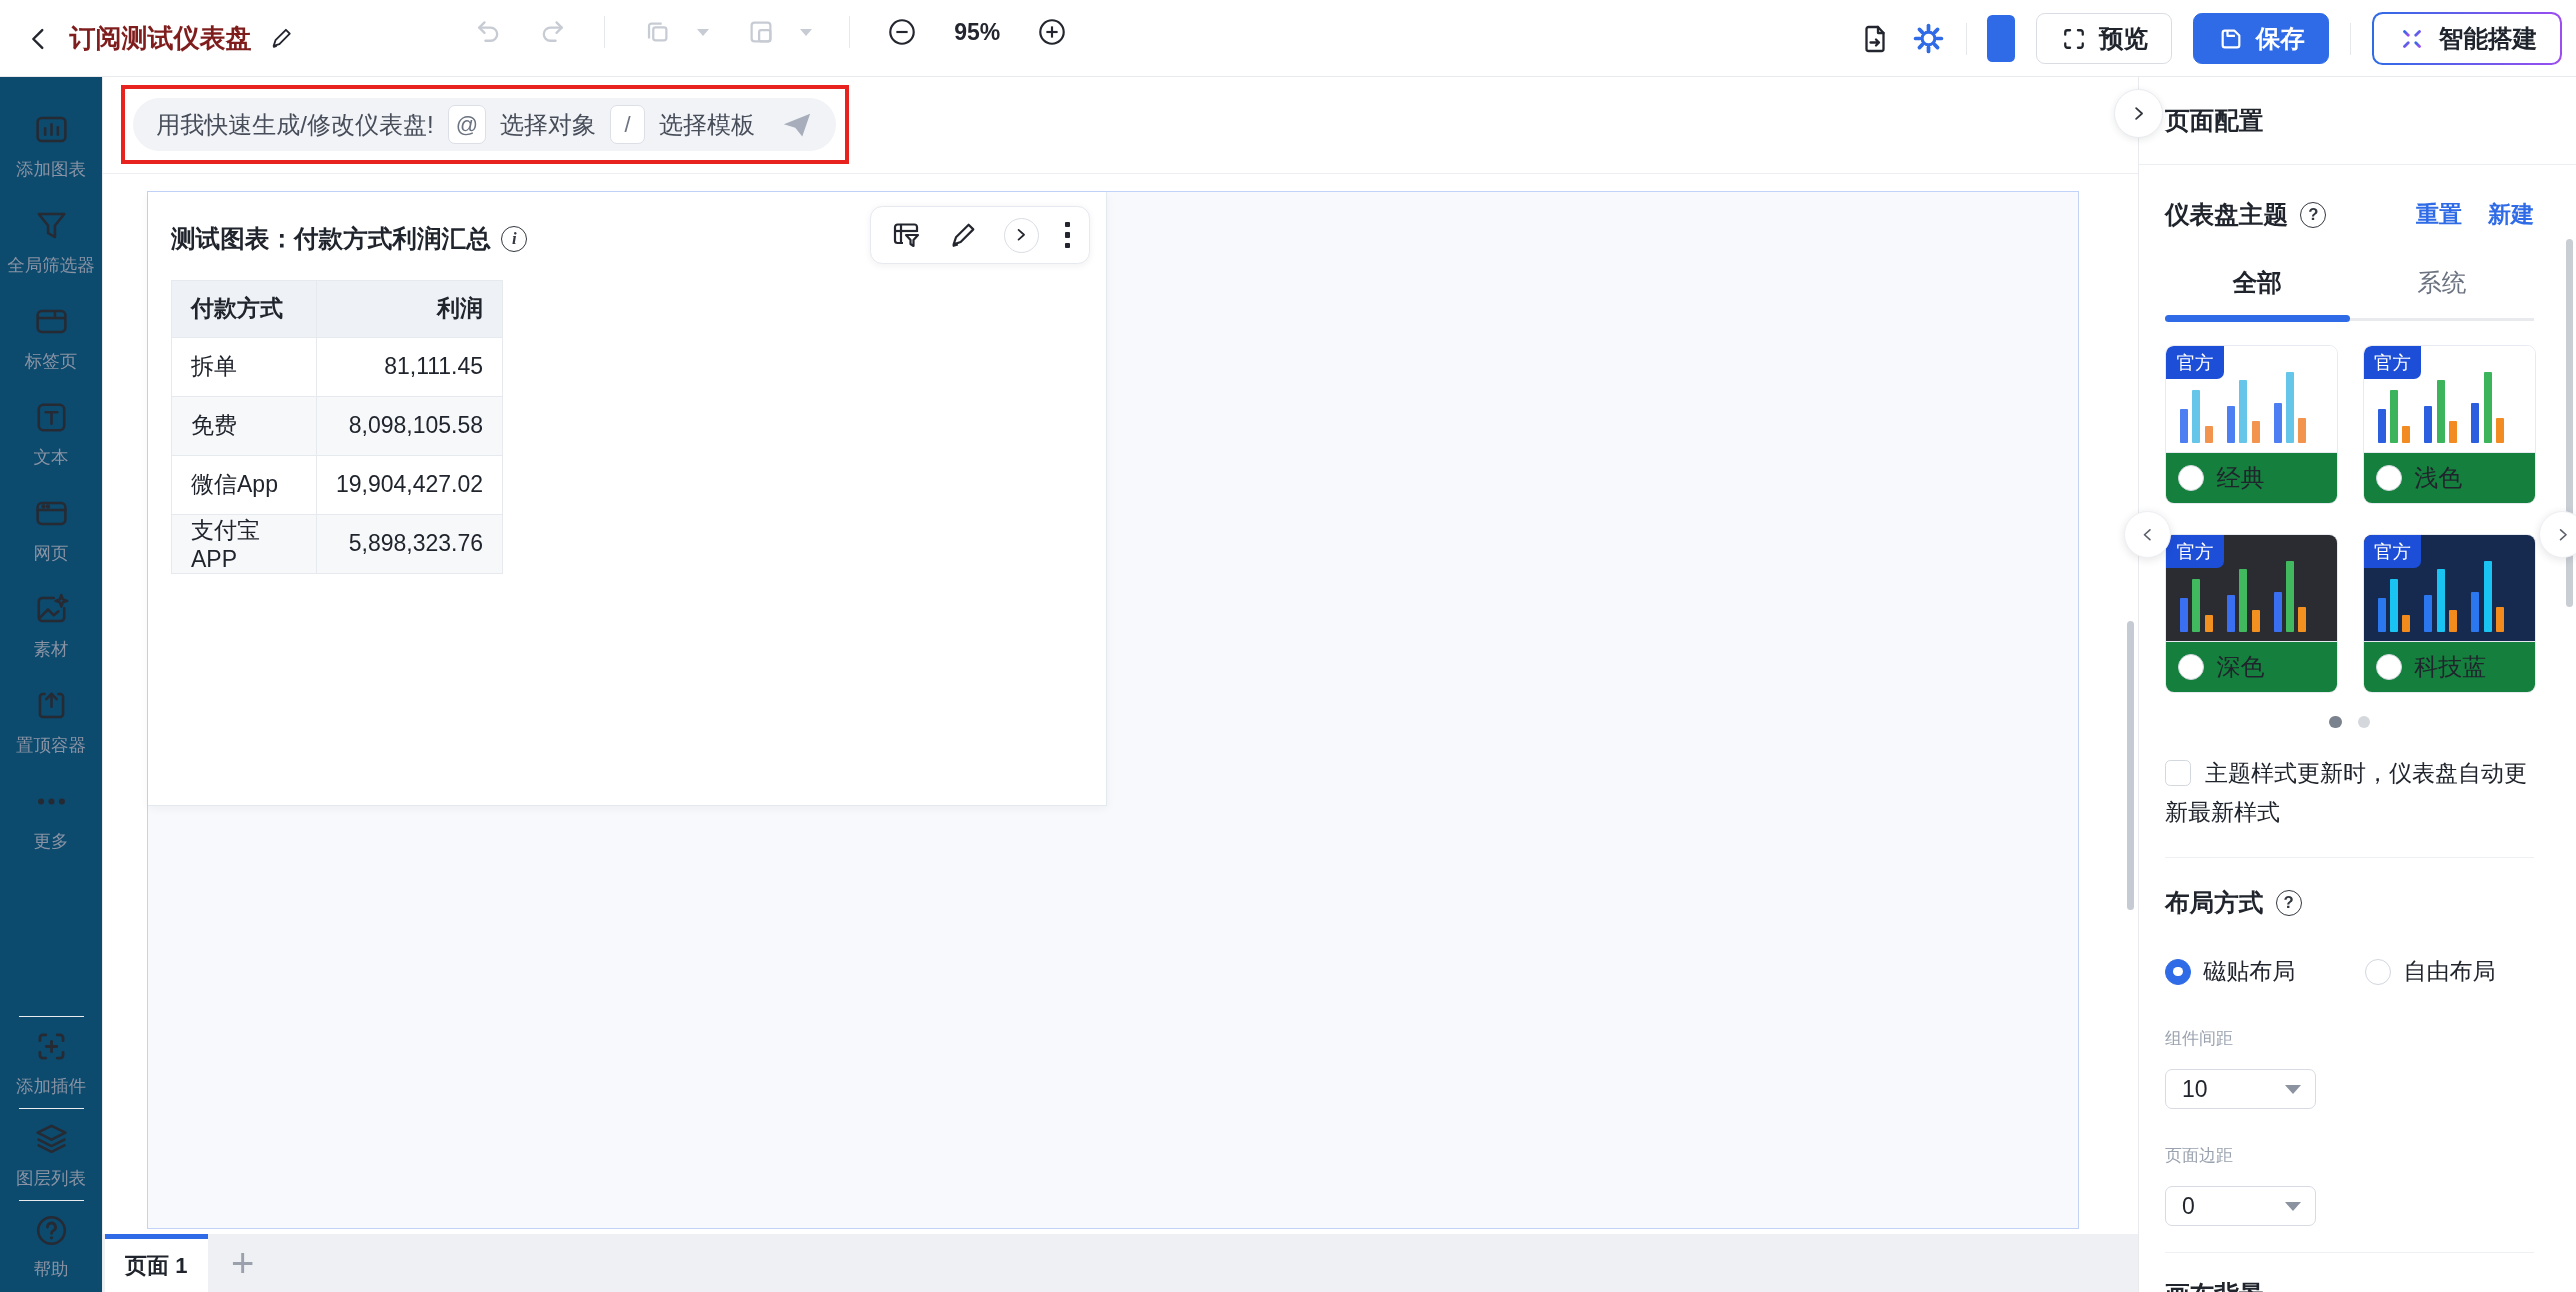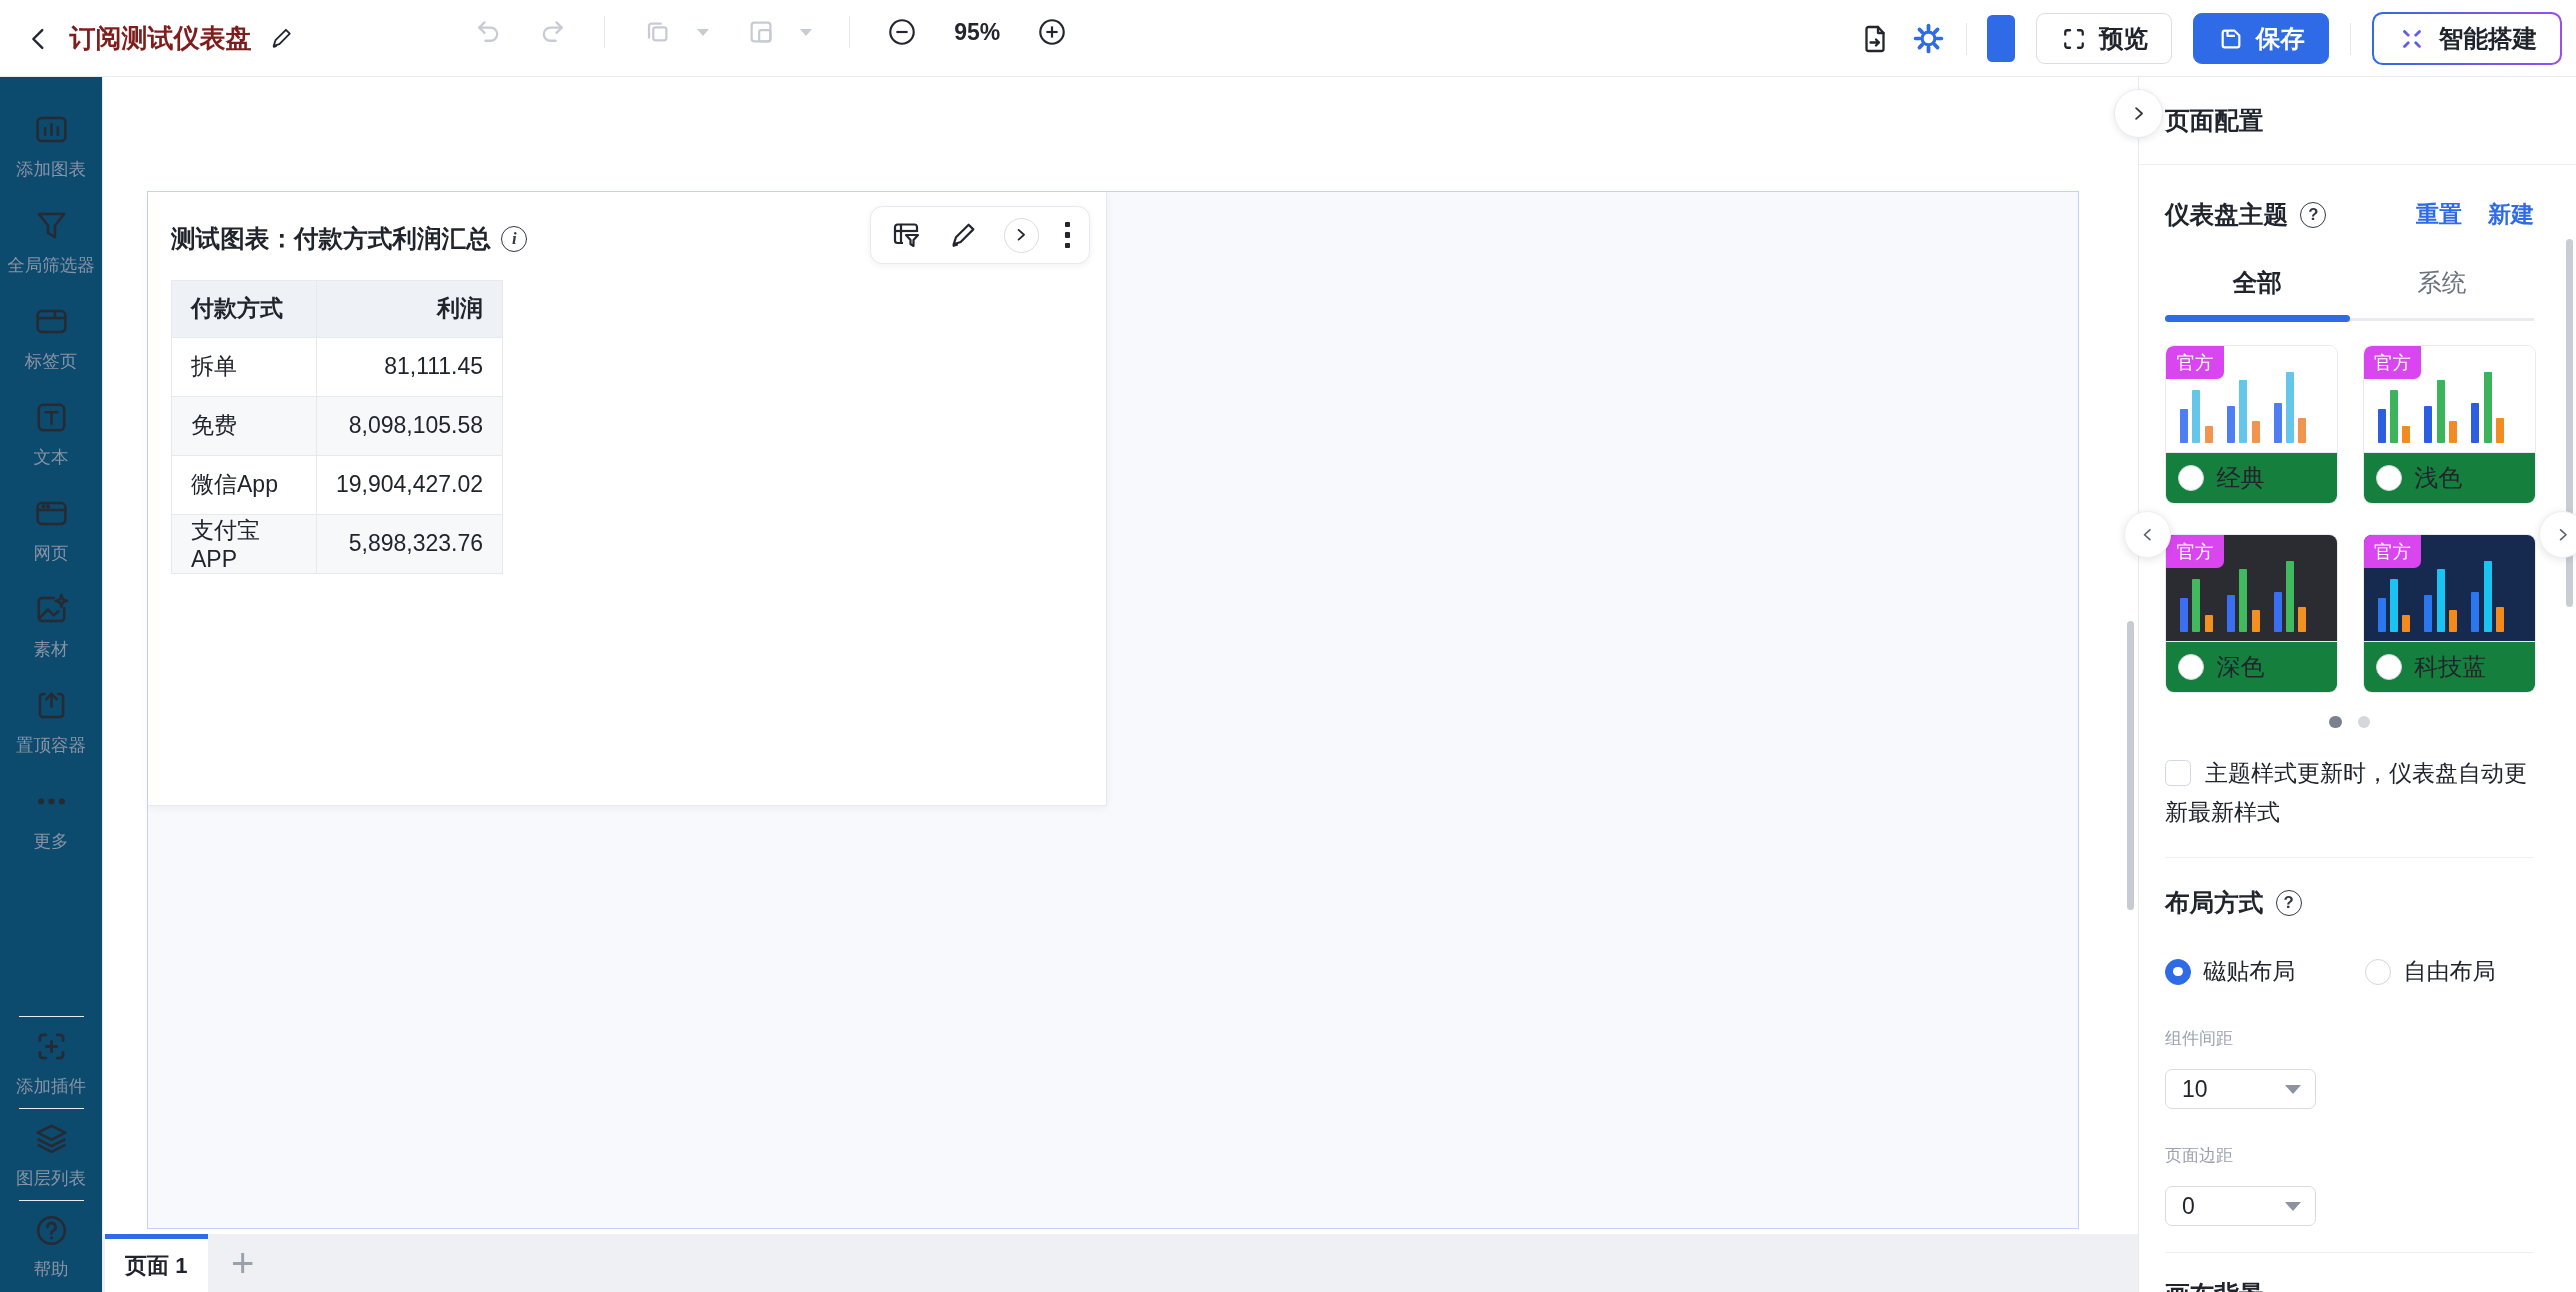--- a/index.html
+++ b/index.html
@@ -103,21 +103,21 @@
   .theme-tabs { display:flex; margin-top:35px; }
   .theme-tab { flex:1; text-align:center; font-size:24.6px; color:#6b7280; padding-bottom:19px; cursor:pointer; }
   .theme-tab.active { color:#20242c; font-weight:700; }
   .tab-track { height:2.6px; background:#e8eaee; position:relative; }
   .tab-ink { position:absolute; left:0; top:-2.6px; width:50%; height:7px; background:#2f6be6; border-radius:3.5px; }
 
   .theme-grid-wrap { position:relative; }
   .theme-grid { margin-top:24.6px; display:grid; grid-template-columns:173px 173px; gap:30px 24.6px; }
   .theme-card { border:0.9px solid #e7eaf0; border-radius:8.8px; background:#fff; overflow:hidden; cursor:pointer; }
   .theme-preview { position:relative; height:106px; background:#fff; }
-  .badge { position:absolute; left:0; top:0; background:#d946ef; color:#fff; font-size:18.4px; padding:3.5px 10.5px 4.4px;
+  .badge { position:absolute; left:0; top:0; background:#1d4ed8; color:#fff; font-size:18.4px; padding:3.5px 10.5px 4.4px;
     border-radius:7px 0 7px 0; z-index:2; }
   .theme-bars { position:absolute; left:14px; right:8.8px; bottom:8.8px; top:23px; display:flex; align-items:flex-end; gap:4.4px; }
   .theme-bars span { width:8px; border-radius:0.9px; }
   .theme-label { height:51px; border-top:0.9px solid #e7eaf0; background:#15803d; display:flex; align-items:center; gap:12.3px; padding:0 12.3px; }
   .radio { width:26px; height:26px; border:1.8px solid #d2d6de; border-radius:50%; background:#fff; flex:none; cursor:pointer; }
   .radio.checked { background:#2f6be6; border-color:#2f6be6; position:relative; }
   .radio.checked::after { content:""; position:absolute; left:50%; top:50%; width:9.6px; height:9.6px; margin:-4.8px 0 0 -4.8px;
     background:#fff; border-radius:50%; }
   .theme-name { font-size:24px; color:#20242c; }
   .car-arrow { position:absolute; width:47px; height:47px; background:#fff; border:0.9px solid #edeff3; border-radius:50%;
@@ -374,20 +374,36 @@
             <path d="M12.5 13 a3.5 3.5 0 1 1 5 3.2 c-1 .5 -1.5 1.2 -1.5 2.3" stroke-width="2.4" stroke-linecap="round"></path>
             <circle cx="16" cy="22.3" r="1.4" fill="currentColor" stroke="none"></circle>
           </svg>
         <span class="sb-label">帮助</span>
       </div>
     </div>
   </aside>
 
   <main class="main">
 
+    <div class="ai-strip">
+      <div class="ai-annotation">
+        <div class="ai-pill">
+          <span class="ai-prompt">用我快速生成/修改仪表盘!</span>
+          <span class="ai-token">@</span>
+          <span class="ai-chip">选择对象</span>
+          <span class="ai-token">/</span>
+          <span class="ai-chip">选择模板</span>
+          <span class="ai-send">
+            <svg width="32" height="28" viewBox="0 0 36 32" fill="#a7adba">
+                <polygon points="3,15 33,3 24,29 16,19 3,15"></polygon>
+              </svg>
+          </span>
+        </div>
+      </div>
+    </div>
 
     <div class="canvas">
       <div class="card">
         <div class="card-titlerow">
           <span class="card-title">测试图表：付款方式利润汇总</span>
           <span class="info-ic">i</span>
         </div>
         <div class="card-toolbar">
           <span class="icon-btn dark-ic">
             <svg width="32" height="32" viewBox="0 0 32 32" fill="none" stroke="currentColor" stroke-width="2.2" stroke-linejoin="round">

